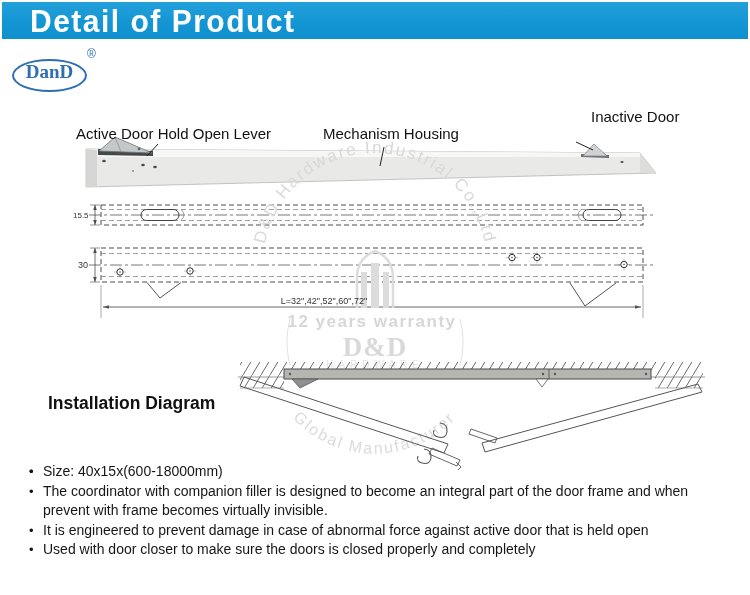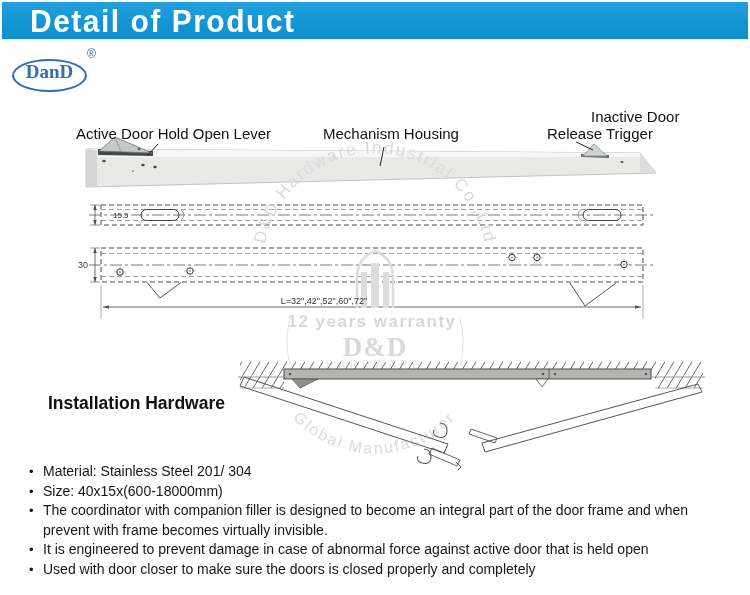--- a/index.html
+++ b/index.html
@@ -41,30 +41,29 @@
   </div>
 
   <div class="logo">
     <span>DanD</span>
   </div>
   <div class="logo-reg">®</div>
 
   <div class="plabel" style="left:76px;top:125px;">Active Door Hold Open Lever</div>
   <div class="plabel" style="left:323px;top:125px;text-align:right;">Mechanism Housing</div>
   <div class="plabel" style="left:547px;top:108px;margin-left:44px;">Inactive Door</div>
-  <div class="plabel" style="left:547px;top:125px;">Release Trigger</div>
-
-  <div class="dim" style="left:73px;top:211px;margin-left:40px;">15.5</div>
+
+  <div class="dim" style="left:73px;top:211px;">15.5</div>
   <div class="dim" style="left:78px;top:260px;font-size:9px;">30</div>
   <div class="dim-l">L=32",42",52",60",72"</div>
 
-  <div class="inst-head">Installation Hardware</div>
+  <div class="inst-head">Installation Diagram</div>
 
   <ul class="specs">
-    <li><span class="blt">•</span><span>Material: Stainless Steel 201/ 304</span></li>
+    <li><span class="blt">•</span></li>
     <li><span class="blt">•</span><span>Size: 40x15x(600-18000mm)</span></li>
     <li><span class="blt">•</span><span>The coordinator with companion filler is designed to become an integral part of the door frame and when prevent with frame becomes virtually invisible.</span></li>
     <li><span class="blt">•</span><span>It is engineered to prevent damage in case of abnormal force against active door that is held open</span></li>
     <li><span class="blt">•</span><span>Used with door closer to make sure the doors is closed properly and completely</span></li>
   </ul>
 
   <svg class="gfx" width="750" height="595" viewBox="0 0 750 595">
     <defs>
       <pattern id="hatch" patternUnits="userSpaceOnUse" width="9" height="15">
         <line x1="0" y1="15" x2="9" y2="0" stroke="#6a6a6a" stroke-width="1"></line>

